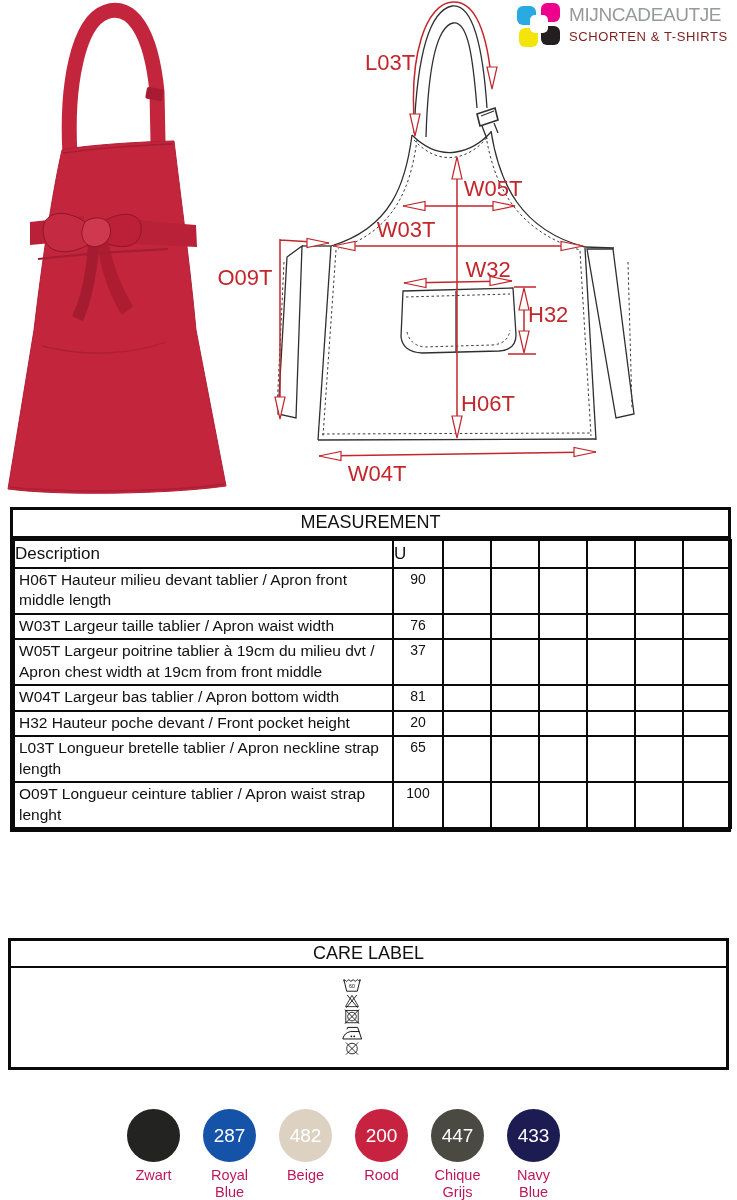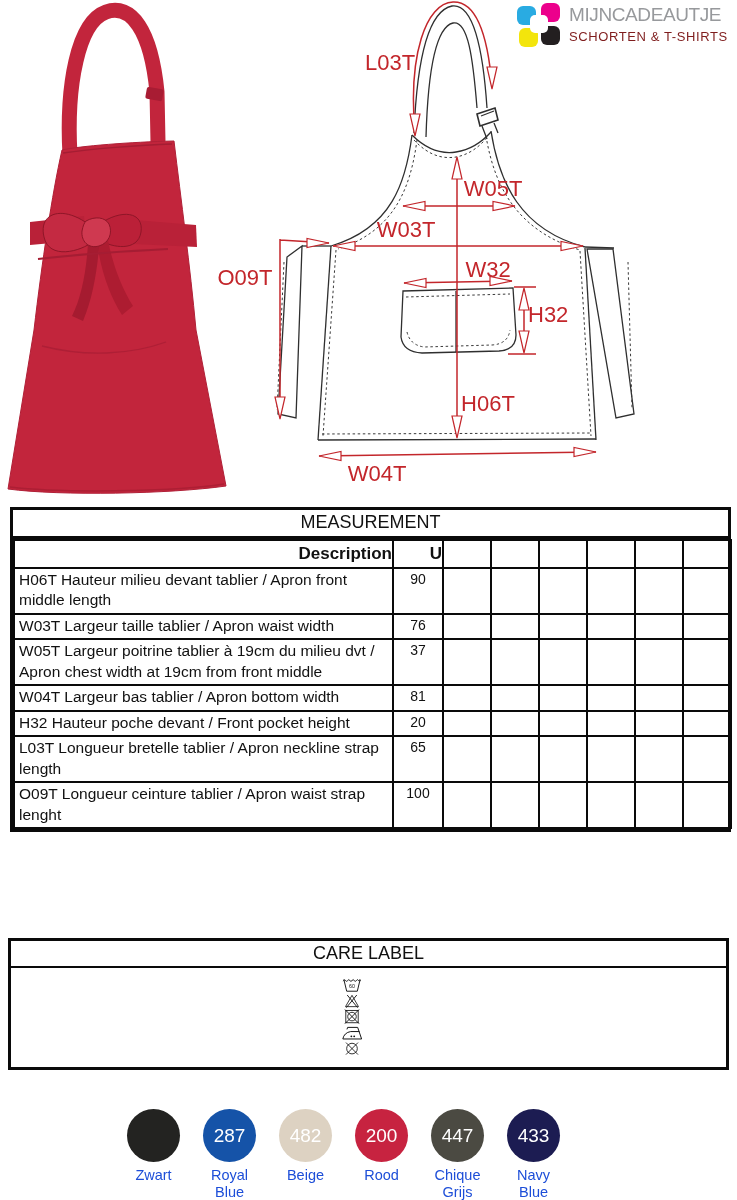--- a/index.html
+++ b/index.html
@@ -16,35 +16,35 @@
   .logo { position:absolute; left:517px; top:3px; display:flex; gap:7px; align-items:flex-start; }
   .logo-text { padding-top:2px; }
   .logo-brand   { font-size:19px; color:#97999c; letter-spacing:-0.4px; line-height:1.05; white-space:nowrap; }
   .logo-tagline { font-size:13px; color:#7f1d1d; letter-spacing:0.6px; margin-top:4px; white-space:nowrap; }
 
   
   .m-wrap { position:absolute; left:10px; top:507px; width:715px; border:3px solid #0a0a0a; background:#fff; }
   .m-title { text-align:center; font-size:18px; padding:2px 0 3px; border-bottom:3px solid #0a0a0a; }
   table.m { border-collapse:collapse; width:100%; table-layout:fixed; }
   table.m th, table.m td { border:2px solid #0a0a0a; vertical-align:top; overflow:hidden; }
-  table.m th { font-weight:700; font-size:17px; text-align:right; padding:3px 0; }
+  table.m th { font-weight:400; font-size:17px; text-align:left; padding:3px 0; }
   td.desc { font-size:15.5px; line-height:1.32; padding:1px 4px 2px 4px; }
   td.val  { font-size:14px; text-align:center; padding-top:2px; }
 
   
   .care-wrap { position:absolute; left:8px; top:938px; width:715px; border:3px solid #0a0a0a; background:#fff; }
   .care-title { text-align:center; font-size:18px; padding:2px 0; border-bottom:2px solid #0a0a0a; }
   .care-icons { display:flex; align-items:center; justify-content:space-between; padding:9px 46px 10px 12px; height:80px;flex-direction:column; }
 
   
   .swatches { position:absolute; left:0; top:1109px; width:737px; box-sizing:border-box;
               display:flex; justify-content:center; gap:23px; padding-right:50px; }
   .sw { width:53px; text-align:center; }
   .sw-circle { width:53px; height:53px; border-radius:50%; color:#fff; font-size:19px; line-height:53px; text-align:center; }
-  .sw-label { margin-top:5px; font-size:14.5px; line-height:1.2; color:#1d4ed8; }
+  .sw-label { margin-top:5px; font-size:14.5px; line-height:1.2; color:#be185d; }
 </style>
 </head>
 <body>
 
 <div class="page">
 
   <svg class="photo-svg" viewBox="0 0 232 500" width="232" height="500">
 
     <path d="M70,155 C66,85 78,22 106,12 C131,3 151,30 157,92 L158,142" fill="none" stroke="#c2253c" stroke-width="15"></path>
     <rect x="146" y="88" width="17" height="12" rx="2" fill="#a81c33" transform="rotate(10 154 94)"></rect>

